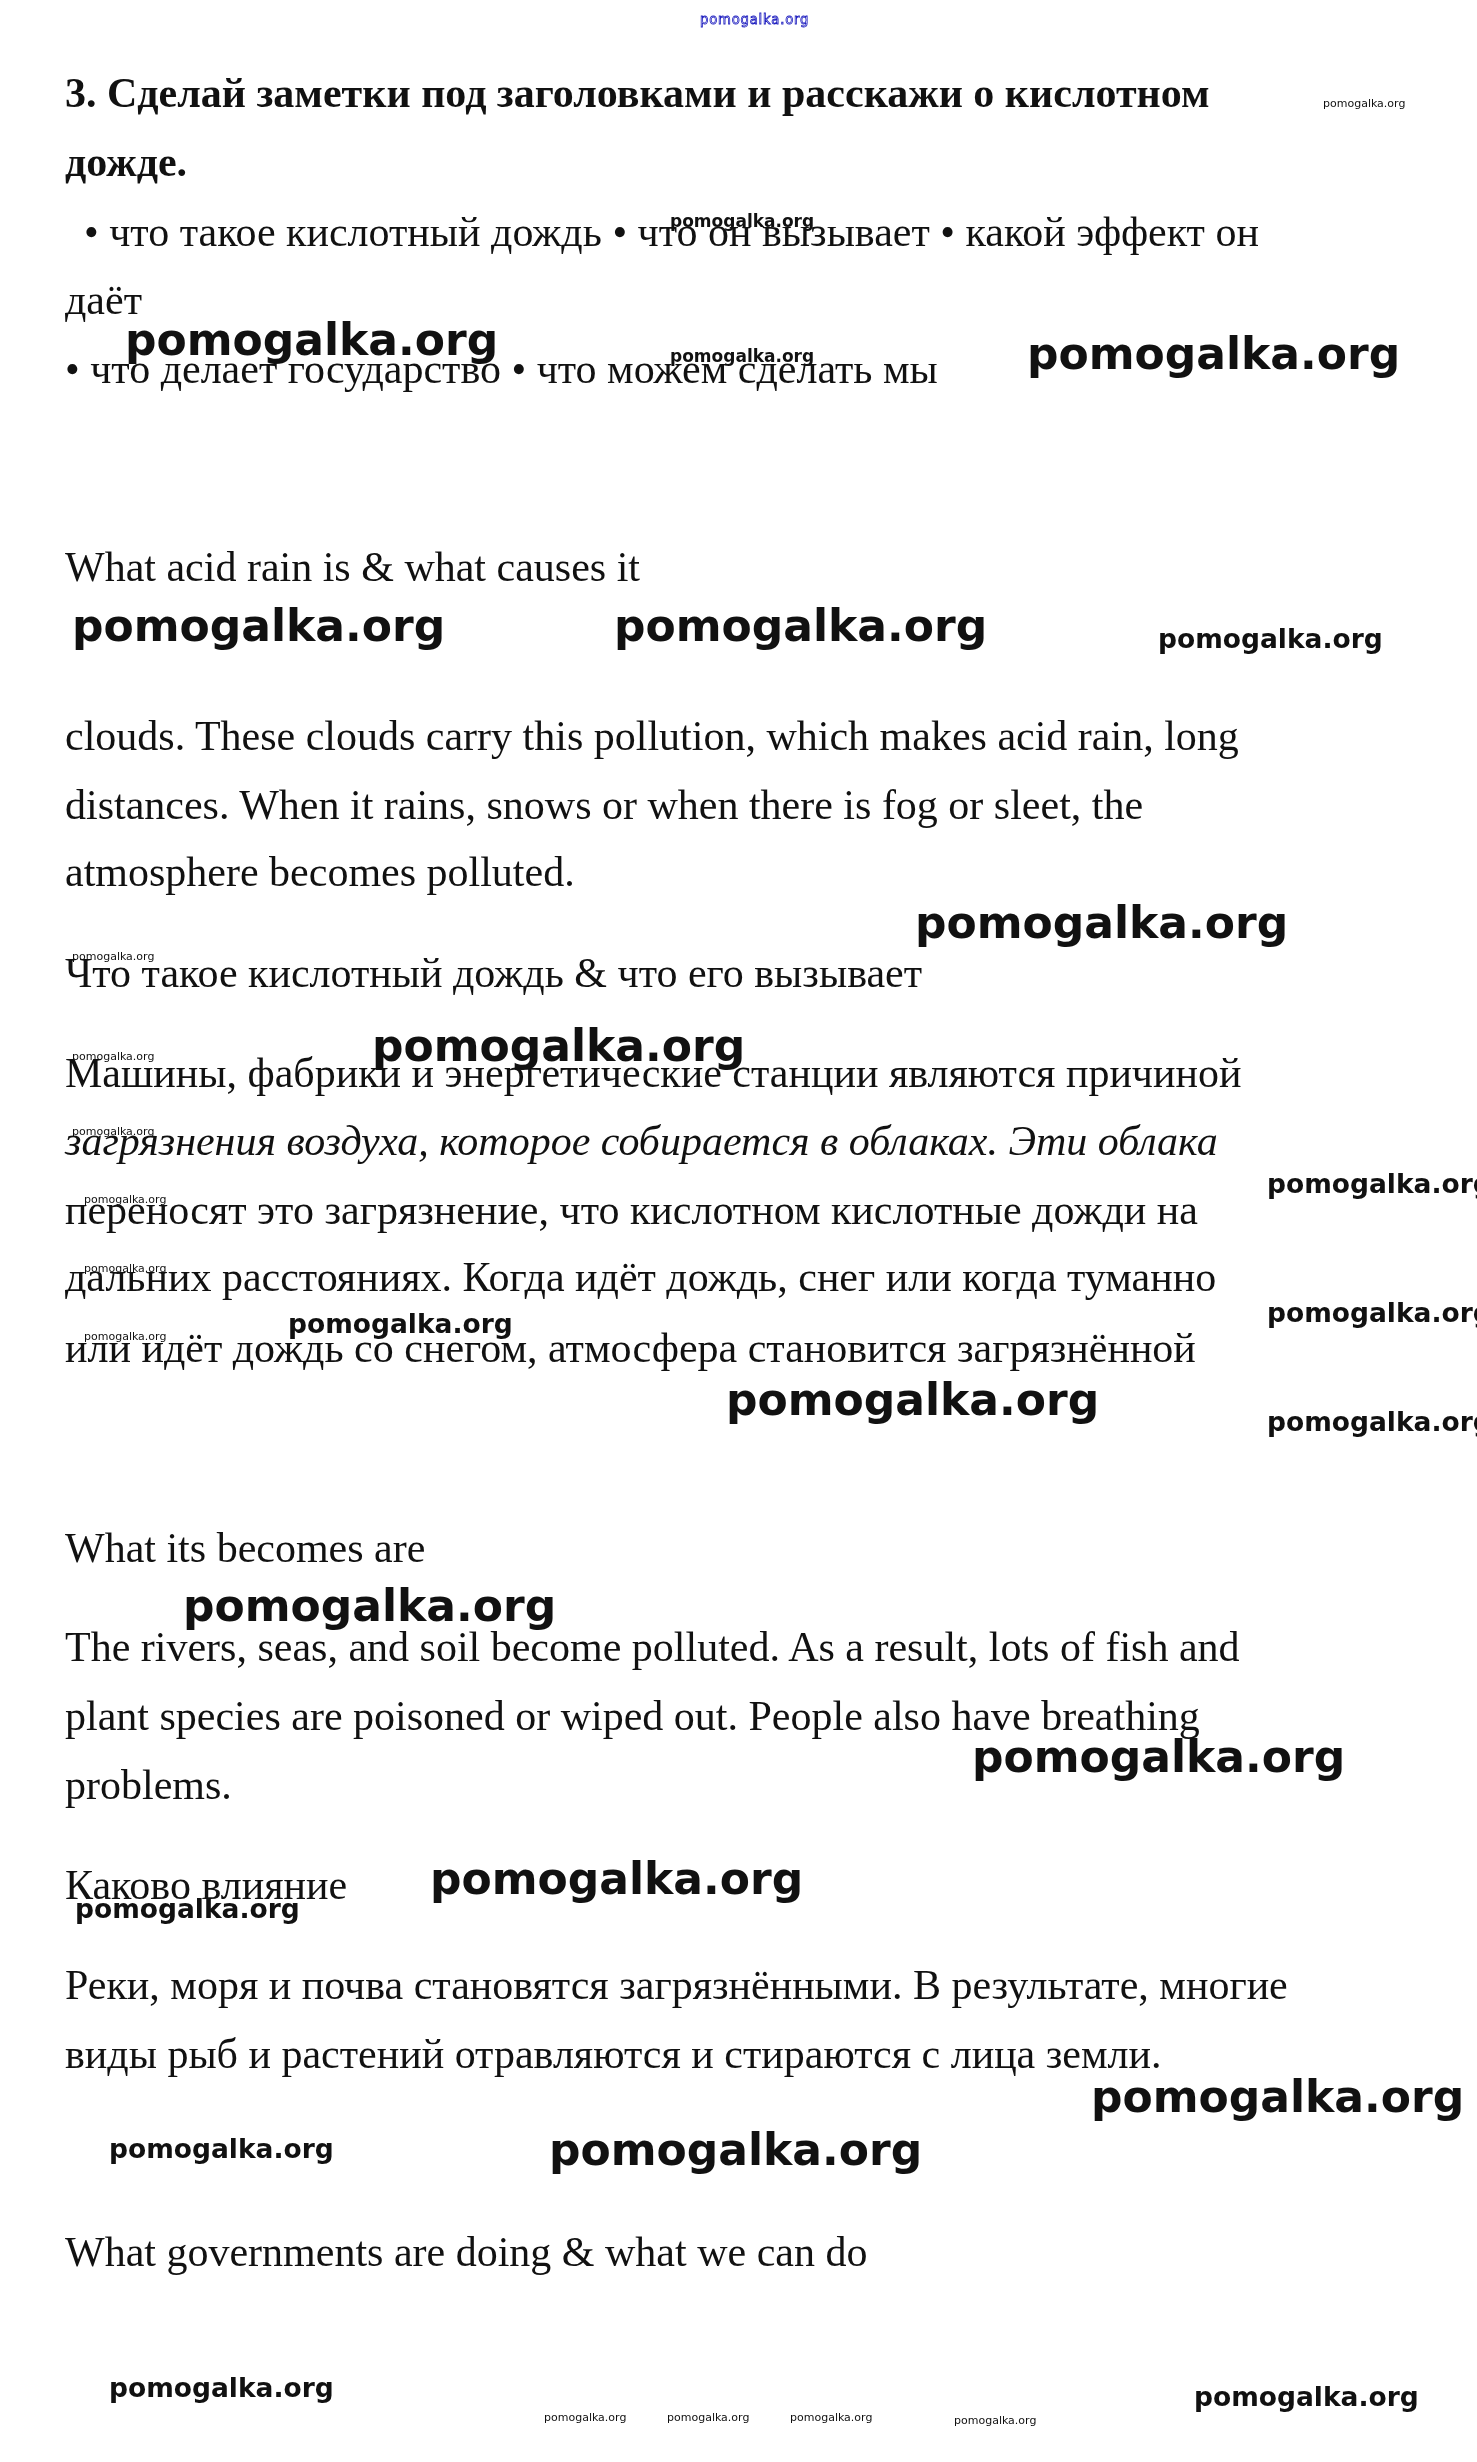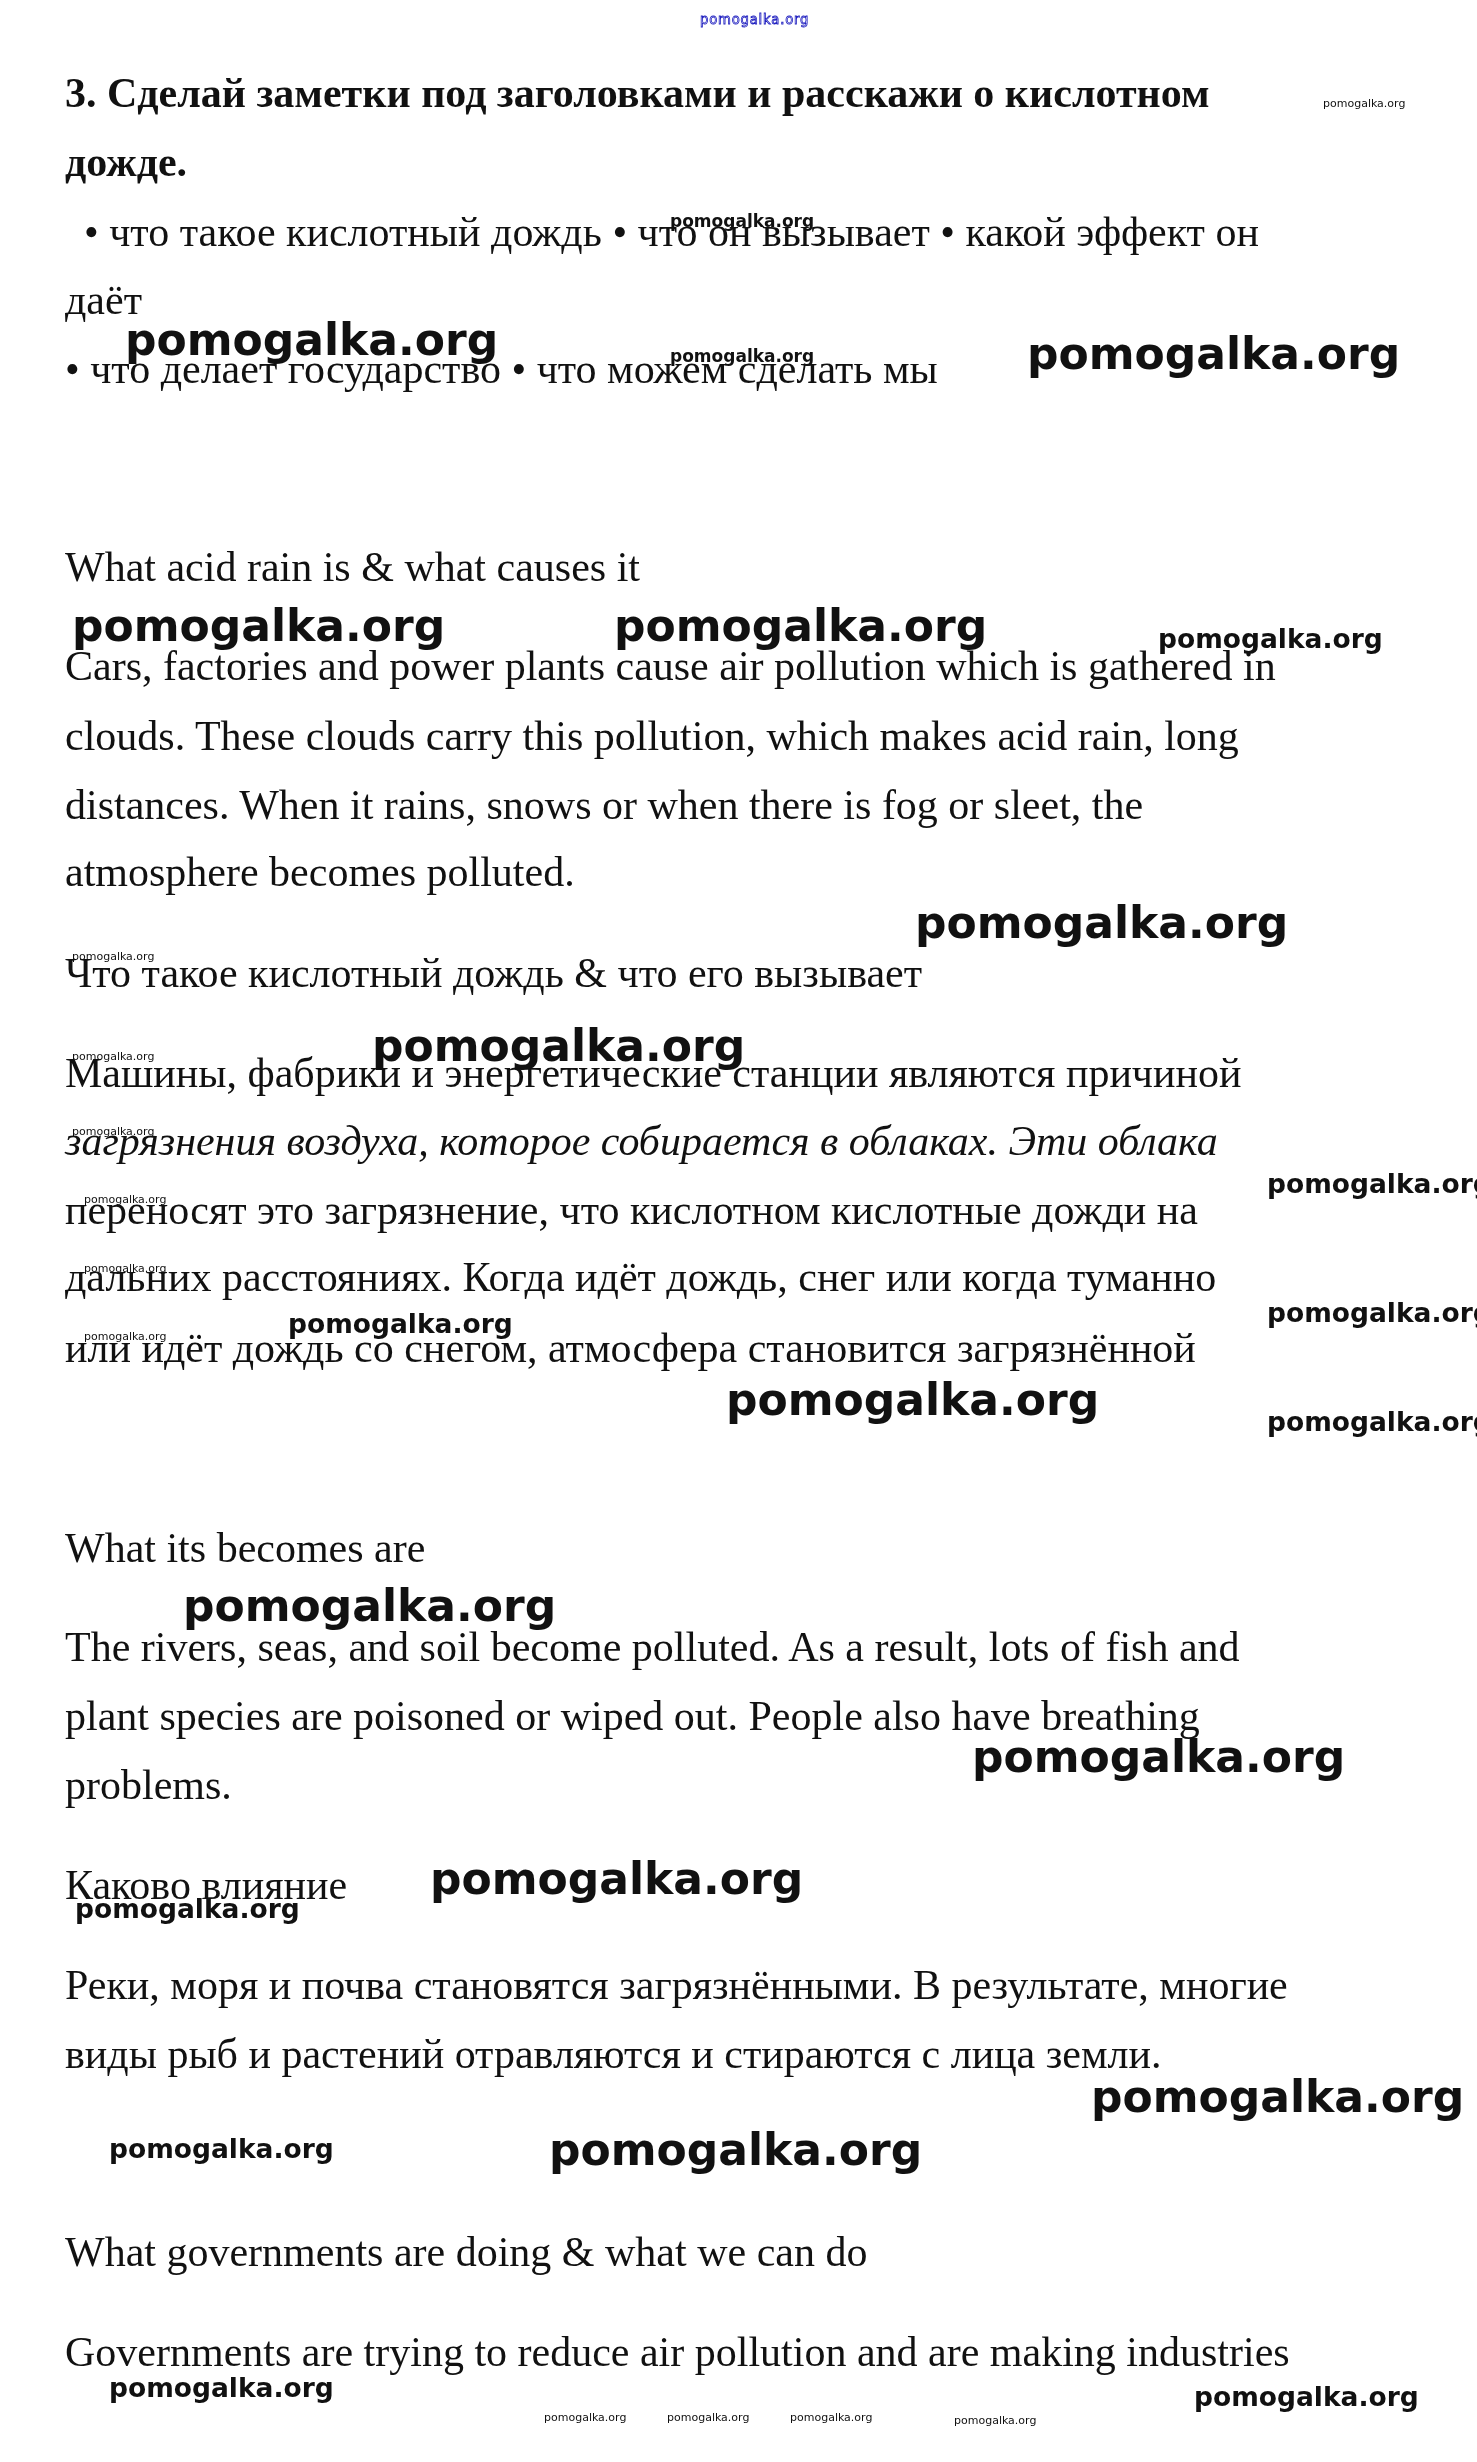--- a/index.html
+++ b/index.html
@@ -42,21 +42,20 @@
 
   <span class="wm-top">pomogalka.org</span>
 
   <div class="line bold" style="top:95px;">3. Сделай заметки под заголовками и расскажи о кислотном</div>
   <div class="line bold" style="top:164px;">дожде.</div>
   <div class="line" style="top:234px;margin-left:19px;">• что такое кислотный дождь • что он вызывает • какой эффект он</div>
   <div class="line" style="top:302px;">даёт</div>
   <div class="line" style="top:371px;">• что делает государство • что можем сделать мы</div>
 
   <div class="line" style="top:569px;">What acid rain is &amp; what causes it</div>
-  <div class="line" style="top:668px;">Cars, factories and power plants cause air pollution which is gathered in</div>
   <div class="line" style="top:738px;">clouds. These clouds carry this pollution, which makes acid rain, long</div>
   <div class="line" style="top:807px;">distances. When it rains, snows or when there is fog or sleet, the</div>
   <div class="line" style="top:874px;">atmosphere becomes polluted.</div>
 
   <div class="line" style="top:975px;">Что такое кислотный дождь &amp; что его вызывает</div>
   <div class="line" style="top:1075px;">Машины, фабрики и энергетические станции являются причиной</div>
   <div class="line" style="top:1143px;font-style:italic;">загрязнения воздуха, которое собирается в облаках. Эти облака</div>
   <div class="line" style="top:1212px;">переносят это загрязнение, что кислотном кислотные дожди на</div>
   <div class="line" style="top:1279px;">дальних расстояниях. Когда идёт дождь, снег или когда туманно</div>
   <div class="line" style="top:1350px;">или идёт дождь со снегом, атмосфера становится загрязнённой</div>
@@ -64,21 +63,20 @@
   <div class="line" style="top:1550px;">What its becomes are</div>
   <div class="line" style="top:1649px;">The rivers, seas, and soil become polluted. As a result, lots of fish and</div>
   <div class="line" style="top:1718px;">plant species are poisoned or wiped out. People also have breathing</div>
   <div class="line" style="top:1787px;">problems.</div>
 
   <div class="line" style="top:1887px;">Каково влияние</div>
   <div class="line" style="top:1987px;">Реки, моря и почва становятся загрязнёнными. В результате, многие</div>
   <div class="line" style="top:2056px;">виды рыб и растений отравляются и стираются с лица земли.</div>
 
   <div class="line" style="top:2254px;">What governments are doing &amp; what we can do</div>
-  <div class="line" style="top:2354px;">Governments are trying to reduce air pollution and are making industries</div>
 
   <span class="wm wm-xs" style="left:1323px;top:88px;">pomogalka.org</span>
   <span class="wm wm-sm" style="left:670px;top:203px;">pomogalka.org</span>
   <span class="wm wm-lg" style="left:125px;top:308px;">pomogalka.org</span>
   <span class="wm wm-sm" style="left:670px;top:338px;">pomogalka.org</span>
   <span class="wm wm-lg" style="left:1027px;top:322px;">pomogalka.org</span>
 
   <span class="wm wm-lg" style="left:72px;top:594px;">pomogalka.org</span>
   <span class="wm wm-lg" style="left:614px;top:594px;">pomogalka.org</span>
   <span class="wm wm-md" style="left:1158px;top:616px;">pomogalka.org</span>

